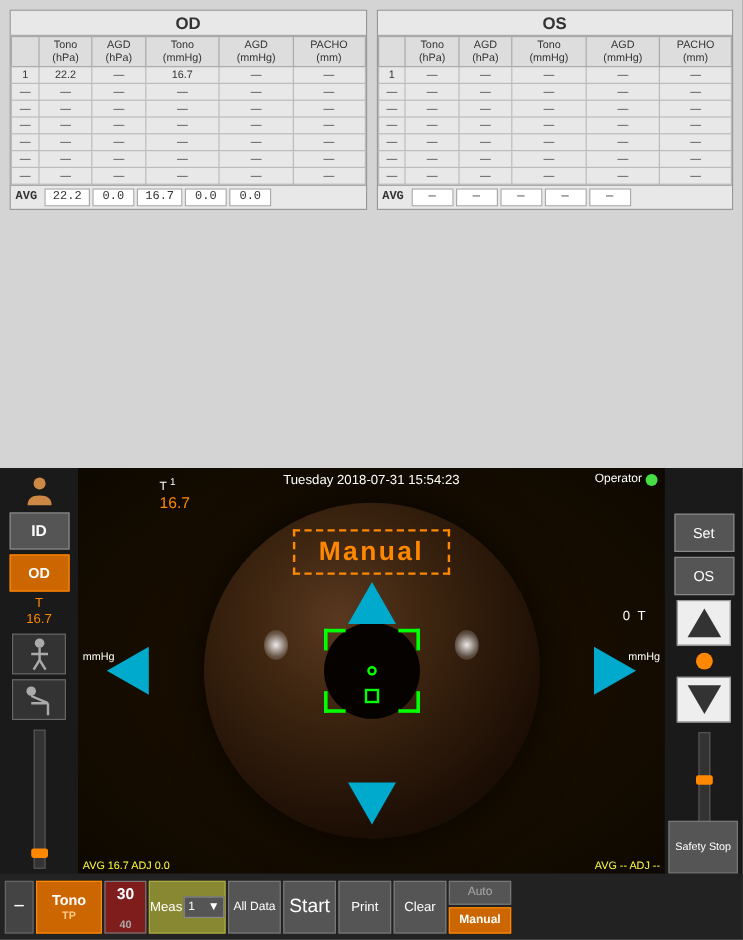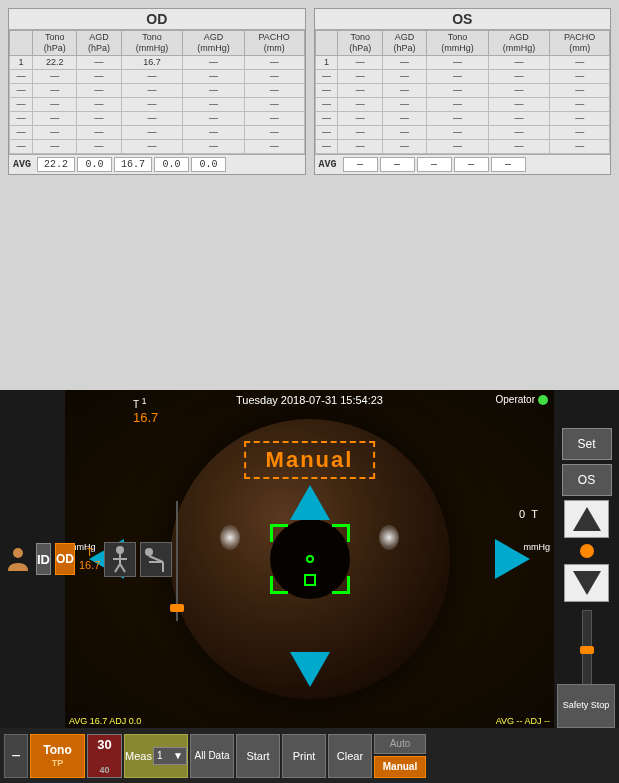--- a/index.html
+++ b/index.html
@@ -330,20 +330,21 @@
     }
 
     
     .left-sidebar {
       position: absolute;
       left: 0;
       top: 0;
       width: 65px;
       height: 338px;
       display: flex;
+      flex-direction: column;
       align-items: center;
       gap: 4px;
       padding: 4px;
     }
 
     .btn-id {
       width: 50px;
       height: 32px;
       background: #555;
       border: 1px solid #888;
@@ -581,21 +582,21 @@
       text-align: center;
       line-height: 1.2;
     }
 
     .btn-start {
       width: 44px;
       height: 44px;
       background: #555;
       border: 1px solid #777;
       color: #fff;
-      font-size: 11px;
+      font-size: 16px;
       cursor: pointer;
       display: flex;
       align-items: center;
       justify-content: center;
     }
 
     .btn-print {
       width: 44px;
       height: 44px;
       background: #555;

